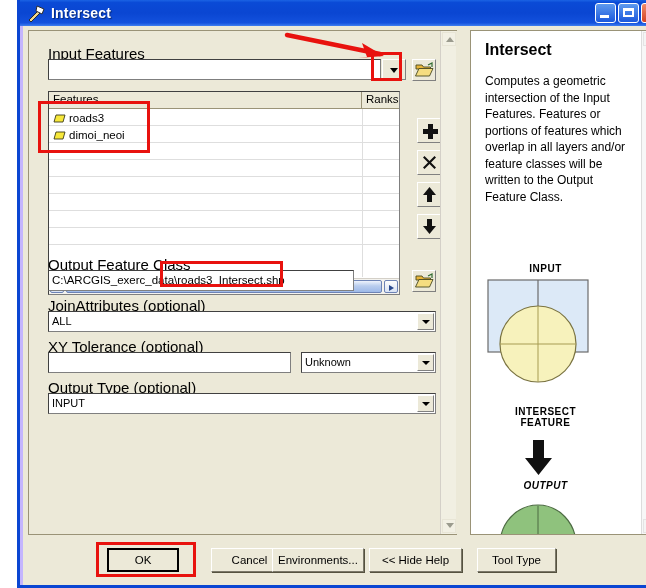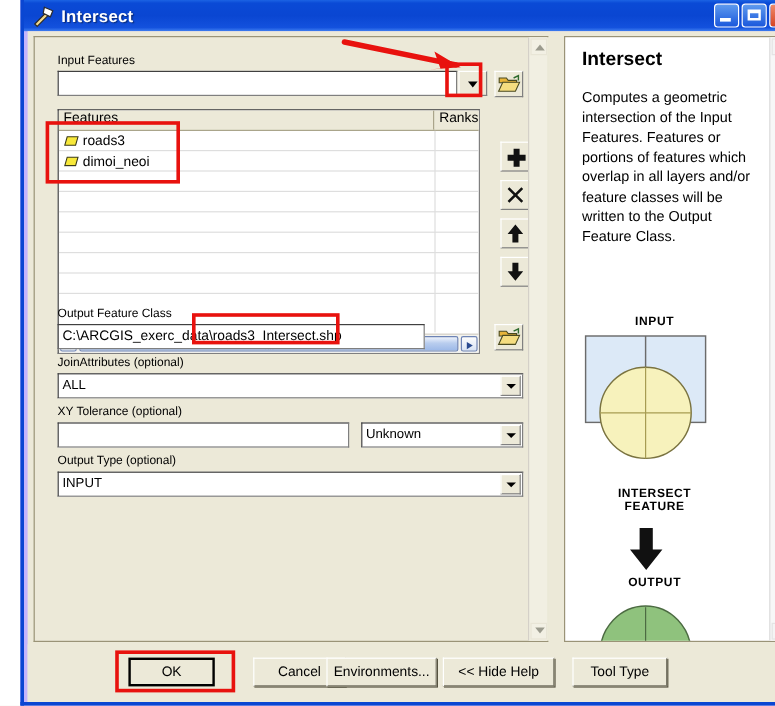--- a/index.html
+++ b/index.html
@@ -33,21 +33,21 @@
 
   
   .client{position:absolute;left:3px;top:26px;width:640px;height:559px;
           background:#ece9d8;}
 
   
   .params{position:absolute;left:5px;top:4px;width:429px;height:505px;
           background:#ece9d8;border:1px solid #9a9377;border-right:0;box-sizing:border-box;}
   .params-inner{position:absolute;left:0;top:0;width:411px;height:503px;overflow:hidden;}
 
-  .lbl{position:absolute;font-size:10px;color:#000;white-space:nowrap;}
+  .lbl{position:absolute;font-size:15px;color:#000;white-space:nowrap;}
 
   .tbox{position:absolute;background:#fff;border:1px solid #7f7f7f;
         border-top-color:#404040;border-left-color:#404040;box-sizing:border-box;
         font-size:11.5px;color:#000;padding:2px 3px;line-height:15px;overflow:hidden;
         white-space:nowrap;}
 
   .combo{position:absolute;background:#fff;border:1px solid #7f7f7f;
          border-top-color:#404040;border-left-color:#404040;box-sizing:border-box;
          font-size:11px;color:#000;padding:2px 3px;line-height:15px;white-space:nowrap;}
   .combo .arrow{position:absolute;right:1px;top:1px;bottom:1px;width:17px;
@@ -297,21 +297,21 @@
             <line x1="67" y1="6" x2="67" y2="78" stroke="#6b6b6b" stroke-width="1.2"></line>
             <circle cx="67" cy="70" r="38" fill="#f7f2bc" stroke="#7a7340" stroke-width="1.2"></circle>
             <line x1="67" y1="32" x2="67" y2="108" stroke="#a79c52" stroke-width="1"></line>
             <line x1="29" y1="70" x2="105" y2="70" stroke="#a79c52" stroke-width="1"></line>
           </svg>
           <div class="diag-lbl" style="margin-left:-22px;margin-top:2px;">INTERSECT</div>
           <div class="diag-lbl" style="margin-left:-22px;">FEATURE</div>
           <svg width="171" height="42" viewBox="0 0 171 42" style="display:block;margin-top:10px;">
             <path d="M62 2 h11 v18 h8 l-13.5 17 L54 20 h8 Z" fill="#111"></path>
           </svg>
-          <div class="diag-lbl" style="margin-left:-22px;">OUTPUT</div>
+          <div class="diag-lbl" style="margin-left:-22px;font-style:italic;">OUTPUT</div>
           <svg width="171" height="56" viewBox="0 0 171 56" style="display:block;margin-top:6px;">
             <path d="M29 48 A38 40 0 0 1 105 48 Z" fill="#8fc27d" stroke="#4c6b42" stroke-width="1.2"></path>
             <line x1="67" y1="9" x2="67" y2="48" stroke="#4c6b42" stroke-width="1"></line>
           </svg>
         </div>
       </div>
       <div class="hscrollv">
         <div class="hv-btn up"></div>
         <div class="hv-btn dn"></div>
       </div>

